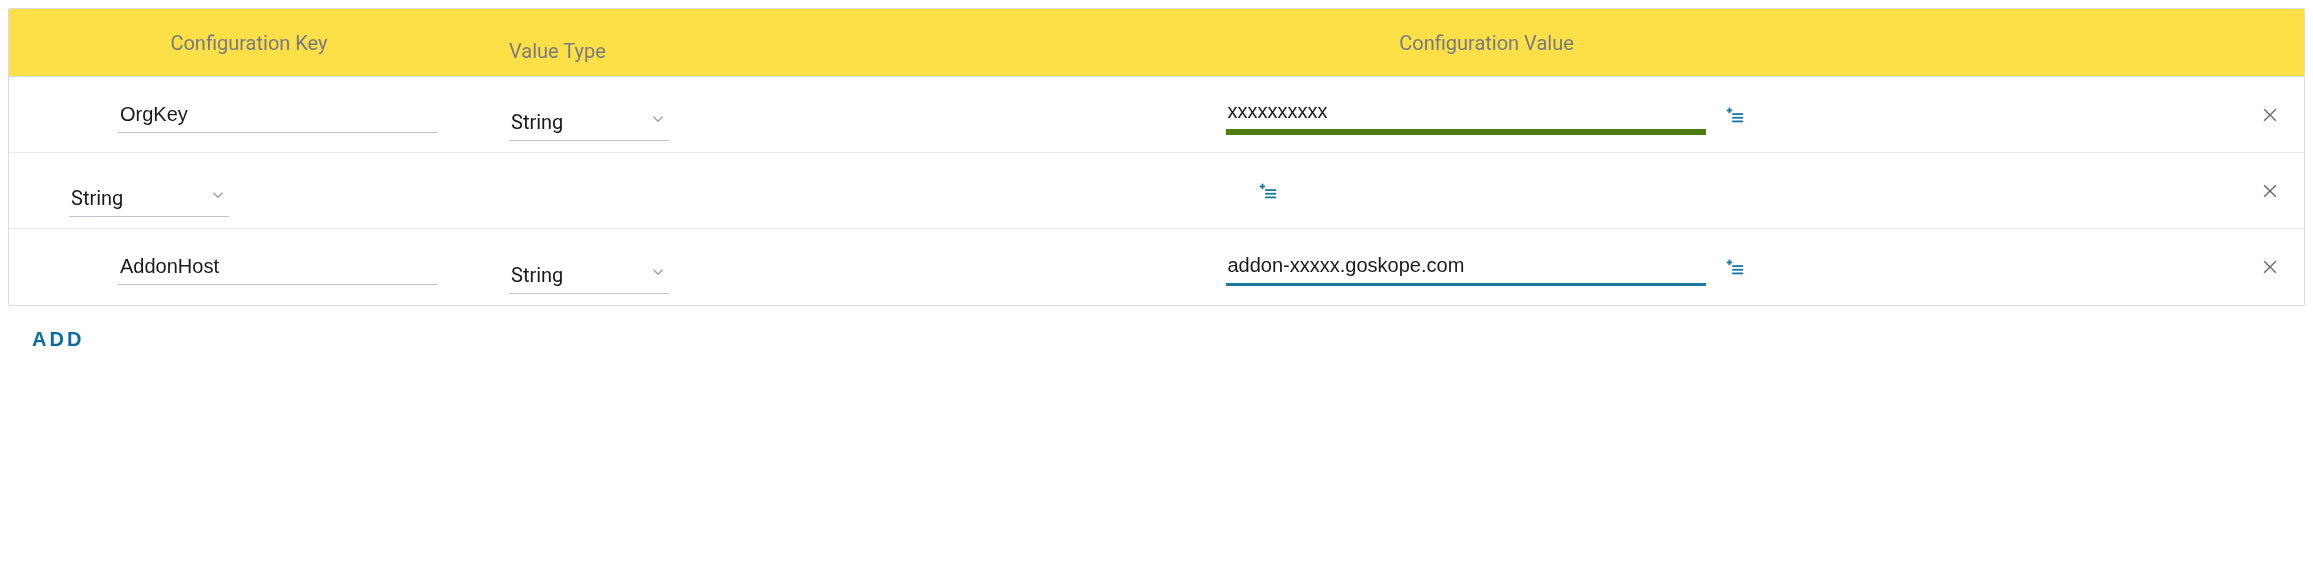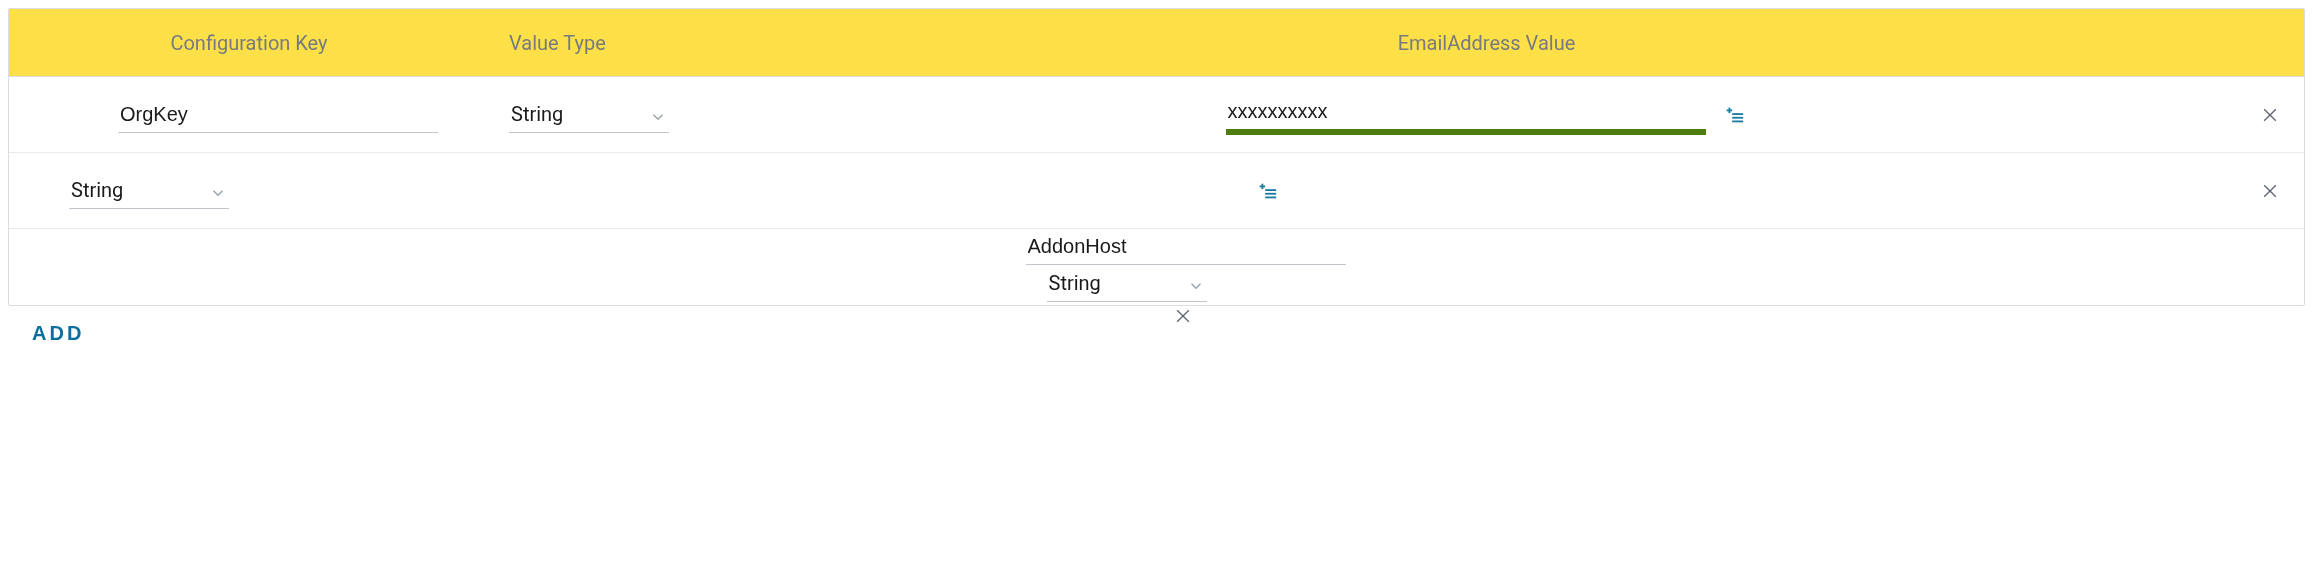--- a/index.html
+++ b/index.html
@@ -54,44 +54,44 @@
     }
     .data-row {
       display: flex;
       align-items: center;
       height: 76px;
       padding: 0 20px;
       border-bottom: 1px solid #e8ebee;
     }
     .data-row:last-child {
       border-bottom: none;
-      flex-direction: column;
     }
     .input-field {
       display: inline-block;
       width: 320px;
       border: none;
       border-bottom: 1px solid #c0c5cb;
       font-size: 20px;
       color: #1a1a1a;
       padding: 6px 2px;
       background: transparent;
       outline: none;
     }
     .col-key .input-field {
       margin-left: 9px;
     }
     .col-type {
       display: flex;
       align-items: center;
+      margin-top: 16px;
     }
     .type-select {
       position: relative;
       display: inline-flex;
-      align-items: flex-end;
+      align-items: flex-start;
       width: 160px;
       border-bottom: 1px solid #c0c5cb;
       padding: 6px 2px;
       cursor: pointer;
       gap: 40px;
     }
     .type-text {
       font-size: 20px;
       color: #1a1a1a;
       flex: 1;
@@ -147,40 +147,40 @@
       border: none;
     }
     .close-icon {
       width: 20px;
       height: 20px;
       stroke: #5f6670;
       stroke-width: 1.6;
     }
     .add-btn {
       display: inline-block;
-      margin: 16px 0 0 24px;
+      margin: 22px 0 0 24px;
       color: #0b6ea1;
       font-size: 20px;
       font-weight: 600;
       letter-spacing: 3px;
       cursor: pointer;
       background: transparent;
       border: none;
     }
   </style>
 </head>
 <body>
 
 
 
 <div class="config-table">
   <div class="header-row">
     <div class="header-cell col-key">Configuration Key</div>
     <div class="header-cell col-type">Value Type</div>
-    <div class="header-cell col-value">EmailAddress Value</div>
+    <div class="header-cell col-value">Configuration Value</div>
     <div class="header-cell col-actions"></div>
   </div>
   <div id="rows-container">
   <div class="data-row">
     <div class="col-key">
       <input class="input-field" type="text" value="OrgKey" style="">
     </div>
     <div class="col-type">
       <div class="type-select">
         <span class="type-text">String</span>
@@ -250,20 +250,34 @@
       <input class="input-field" type="text" value="AddonHost" style="">
     </div>
     <div class="col-type">
       <div class="type-select">
         <span class="type-text">String</span>
         <svg class="chevron" viewBox="0 0 24 24">
           <polyline points="6 9 12 15 18 9"></polyline>
         </svg>
       </div>
     </div>
+    <div class="col-value">
+      <div class="value-wrap">
+        <input class="value-input focused" type="text" value="addon-xxxxx.goskope.com" style="">
+        <button class="lookup-btn">
+          <svg class="lookup-icon" viewBox="0 0 24 24">
+            <line x1="7" y1="4" x2="7" y2="10" stroke="#1a7aa2" stroke-width="2"></line>
+            <line x1="4" y1="7" x2="10" y2="7" stroke="#1a7aa2" stroke-width="2"></line>
+            <line x1="10" y1="11" x2="22" y2="11" stroke="#1a7aa2" stroke-width="2"></line>
+            <line x1="10" y1="15" x2="22" y2="15" stroke="#1a7aa2" stroke-width="2"></line>
+            <line x1="10" y1="19" x2="22" y2="19" stroke="#1a7aa2" stroke-width="2"></line>
+          </svg>
+        </button>
+      </div>
+    </div>
     <div class="col-actions">
       <button class="close-btn">
         <svg class="close-icon" viewBox="0 0 24 24">
           <line x1="5" y1="5" x2="19" y2="19"></line>
           <line x1="19" y1="5" x2="5" y2="19"></line>
         </svg>
       </button>
     </div>
   </div>
 </div>

